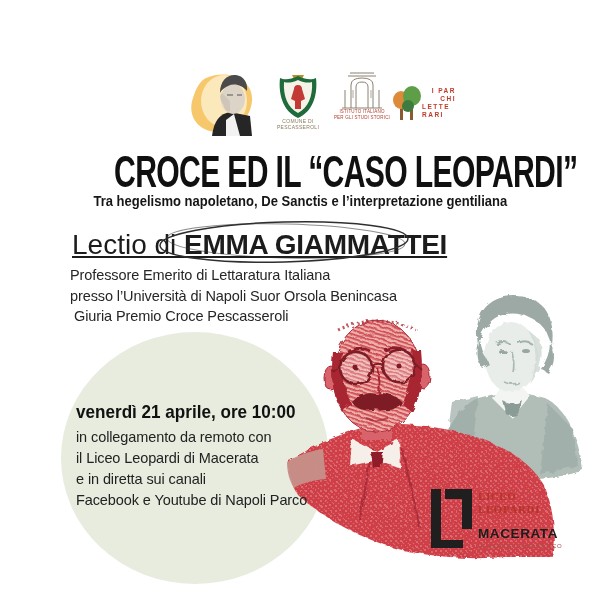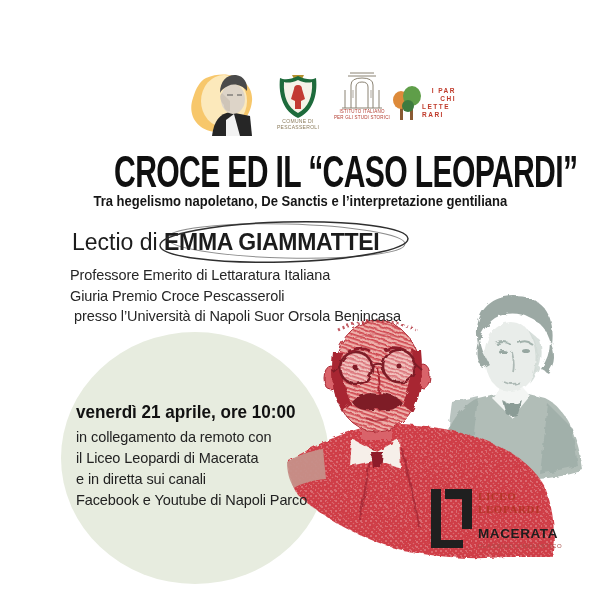--- a/index.html
+++ b/index.html
@@ -28,21 +28,21 @@
 
   
   .title-wrap{left:0;top:146px;width:476px;display:flex;justify-content:flex-start;}
   .title-inner{white-space:nowrap;font-weight:bold;font-size:45px;letter-spacing:-1px;
     transform:scaleX(.67);transform-origin:50% 50%;color:#101010;}
   .subtitle-wrap{left:0;top:192px;width:600px;display:flex;justify-content:center;}
   .subtitle-inner{white-space:nowrap;font-weight:bold;font-size:15.5px;
     transform:scaleX(.84);transform-origin:50% 50%;color:#161616;}
 
   
-  .lectio{left:72px;top:229px;font-size:23px;white-space:nowrap;color:#1c1c1c;}
+  .lectio{left:72px;top:229px;font-size:28px;white-space:nowrap;color:#1c1c1c;text-decoration:underline;}
   .lectio .speaker{font-weight:bold;letter-spacing:-.3px;}
   .lectio-ellipse{left:156px;top:219px;width:258px;height:47px;pointer-events:none;}
 
   .speaker-details{left:70px;top:265px;font-size:14.5px;line-height:20.5px;color:#262626;letter-spacing:-.1px;}
   .speaker-details div:nth-child(2){padding-left:0px;}
   .speaker-details div:nth-child(3){padding-left:4px;}
 
   
   .green-circle{left:61px;top:332px;width:268px;height:252px;border-radius:50%;
     background:var(--sage-circle,#e7ecdf);}
@@ -197,22 +197,22 @@
   <div class="abs lectio">
     <span>Lectio di </span><span class="speaker">EMMA GIAMMATTEI</span>
   </div>
   <svg class="abs lectio-ellipse" viewBox="0 0 258 47">
     <ellipse cx="128" cy="23" rx="124" ry="20" fill="none" stroke="#2f2f2f" stroke-width="1.5" transform="rotate(-1.6 128 23)"></ellipse>
     <ellipse cx="130" cy="22" rx="119" ry="17" fill="none" stroke="#2f2f2f" stroke-width="1" opacity="0.55" transform="rotate(1.4 130 22)"></ellipse>
   </svg>
 
   <div class="abs speaker-details">
     <div>Professore Emerito di Lettaratura Italiana</div>
+    <div>presso l’Università di Napoli Suor Orsola Benincasa</div>
     <div>Giuria Premio Croce Pescasseroli</div>
-    <div>presso l’Università di Napoli Suor Orsola Benincasa</div>
   </div>
 
   <div class="abs event-date">venerdì 21 aprile, ore 10:00</div>
   <div class="abs event-details">
     <div>in collegamento da remoto con</div>
     <div>il Liceo Leopardi di Macerata</div>
     <div>e in diretta sui canali</div>
     <div>Facebook e Youtube di Napoli Parco</div>
   </div>
 

